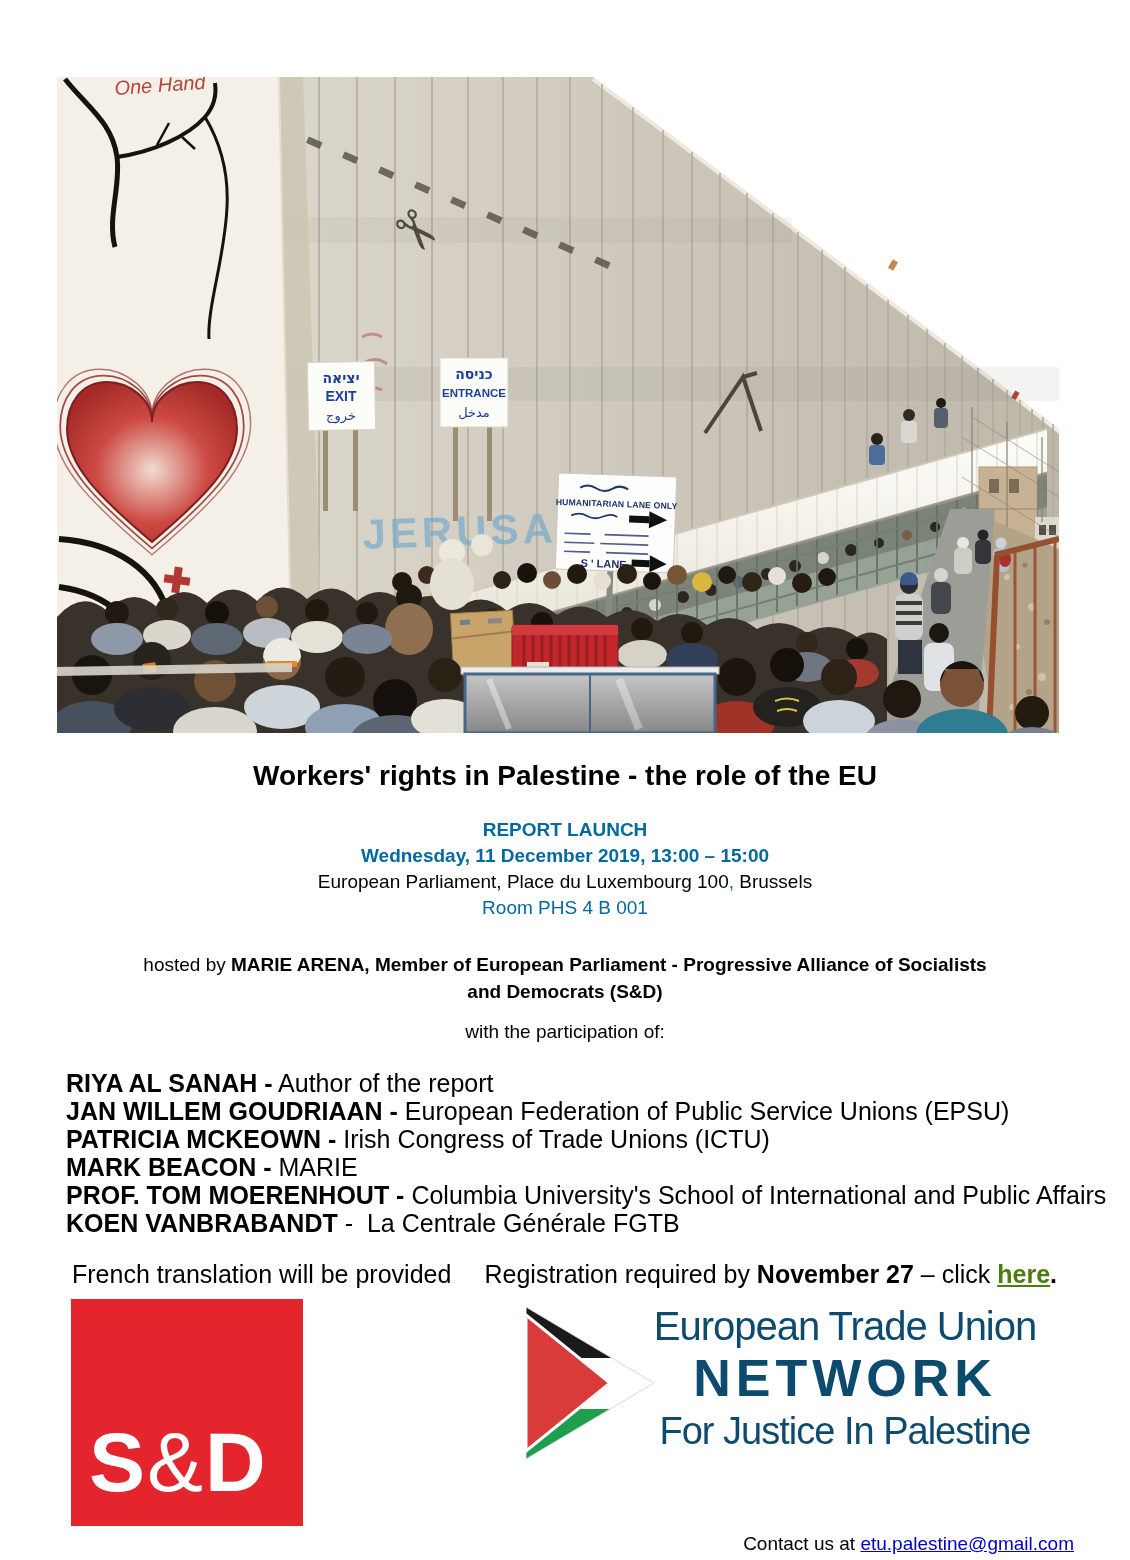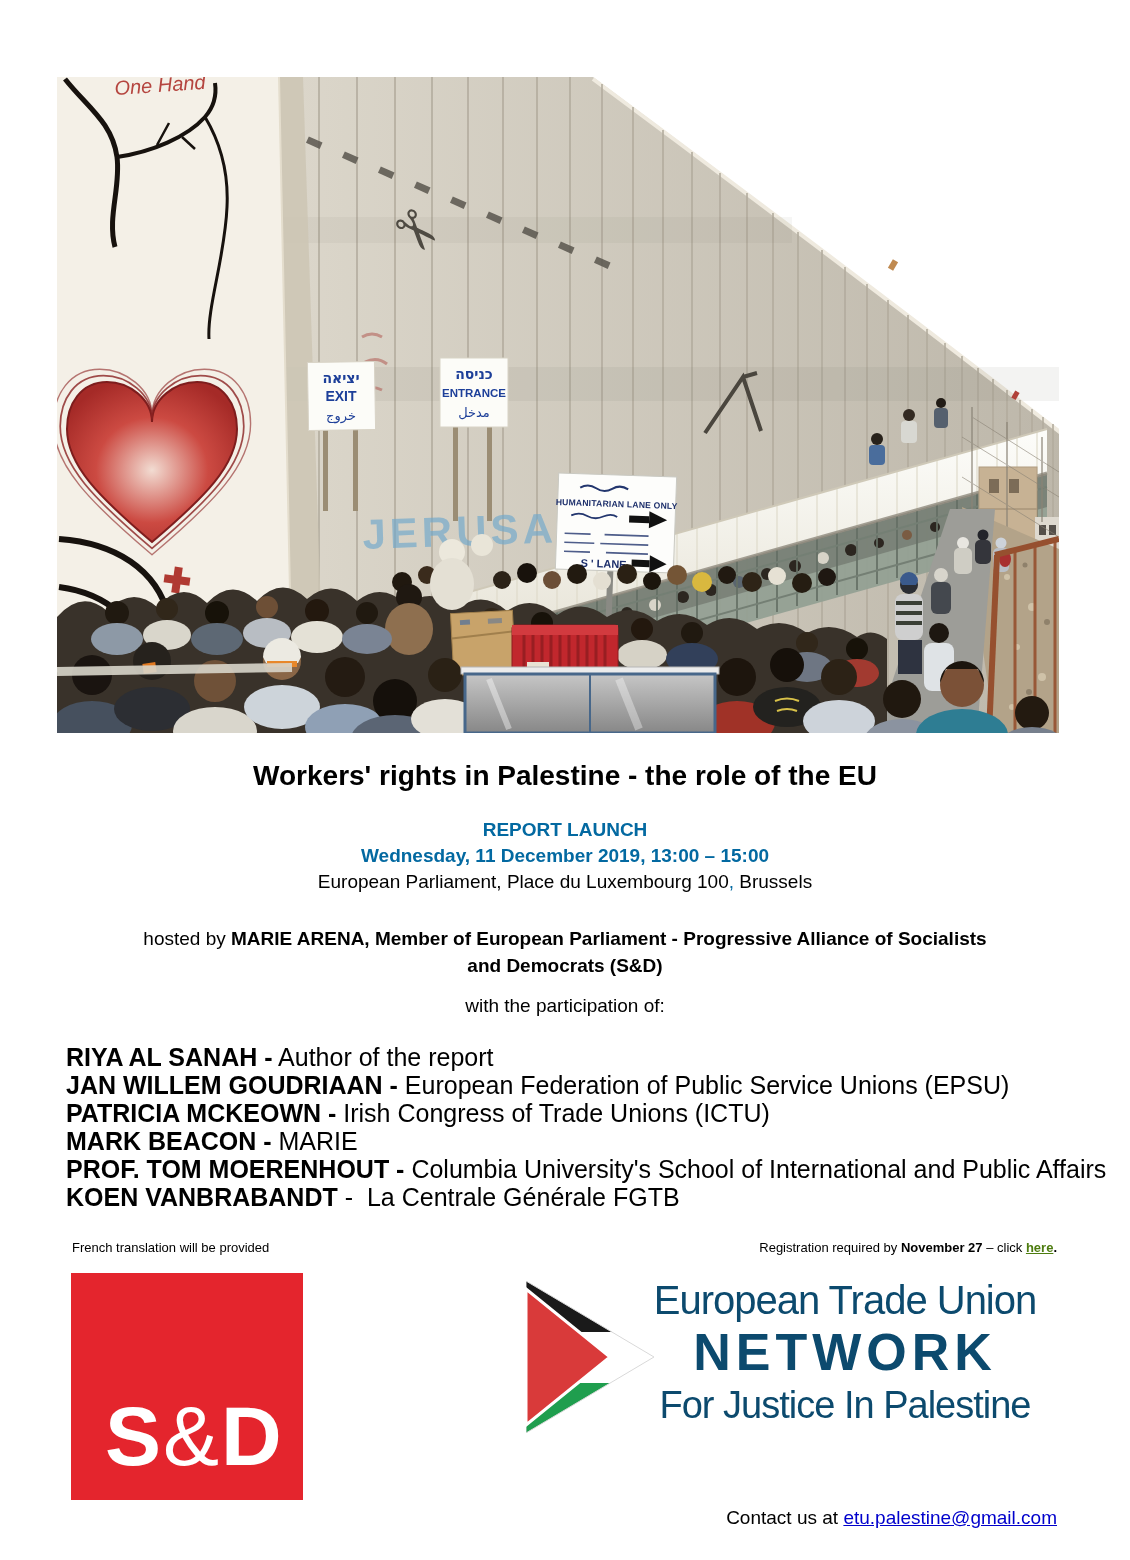--- a/index.html
+++ b/index.html
@@ -9,34 +9,34 @@
   .photo svg{display:block;}
   h1.title{margin:27px 0 0;font-size:28px;line-height:32px;font-weight:bold;text-align:center;}
   .eventblock{text-align:center;margin-top:25px;font-size:19px;line-height:26px;}
   .red{color:#0369a1;}
   .b{font-weight:bold;}
   .hosted{margin-top:30px;text-align:center;font-size:19px;line-height:27px;max-width:880px;
           margin-left:auto;margin-right:auto;}
   .participation{margin-top:14px;text-align:center;font-size:19px;line-height:26px;}
   .speakers{margin-top:24px;padding-left:66px;font-size:25px;line-height:28px;}
   .notes{margin-top:24px;display:flex;justify-content:space-between;
-         padding:0 73px 0 72px;font-size:13px;line-height:26px;}
+         padding:0 73px 0 72px;font-size:25px;line-height:26px;}
   .u{text-decoration:underline;}
   .logos{position:relative;margin-top:12px;height:230px;}
   .sd-logo{position:absolute;left:71px;top:0;width:232px;height:227px;background:#e4252d;}
   .sd-text{position:absolute;left:18px;bottom:22px;color:#fff;font-size:84px;line-height:84px;
-           letter-spacing:2px;margin-left:16px;}
+           letter-spacing:2px;}
   .sd-text .hv{font-weight:bold;}
   .sd-text .amp{font-weight:400;}
   .etu-flag{position:absolute;left:526px;top:8px;}
   .etu-text{position:absolute;left:630px;top:6px;width:430px;text-align:center;color:#0c4a6e;}
   .etu-line1{font-size:40px;line-height:42px;letter-spacing:-1px;}
   .etu-line2{font-size:52px;line-height:62px;font-weight:bold;letter-spacing:5px;text-align:center;}
   .etu-line3{font-size:38px;line-height:44px;letter-spacing:-1px;}
-  .contact{margin-top:4px;text-align:right;padding-right:73px;font-size:19px;}
+  .contact{margin-top:4px;text-align:right;padding-right:56px;font-size:19px;}
   .contact a{color:#0000cc;text-decoration:underline;}
 </style>
 </head>
 <body>
 
 <div class="page">
 
   <div class="photo">
     <svg width="1002" height="656" viewBox="0 0 1002 656">
       <defs>
@@ -365,20 +365,21 @@
       </g>
     </svg>
   </div>
 
   <h1 class="title">Workers' rights in Palestine - the role of the EU</h1>
 
   <div class="eventblock">
     <div class="red b">REPORT LAUNCH</div>
     <div class="red b">Wednesday, 11 December 2019, 13:00 – 15:00</div>
     <div><span>European Parliament, Place du Luxembourg 100</span><span class="red">,</span><span> Brussels</span></div>
+    <div class="red">Room PHS 4 B 001</div>
   </div>
 
   <div class="hosted"><span>hosted by </span><span class="b">MARIE ARENA, Member of European Parliament - Progressive Alliance of Socialists and Democrats (S&amp;D)</span></div>
 
   <div class="participation">with the participation of:</div>
 
   <div class="speakers">
     <div><span class="b">RIYA AL SANAH -</span><span> Author of the report</span></div>
     <div><span class="b">JAN WILLEM GOUDRIAAN -</span><span> European Federation of Public Service Unions (EPSU)</span></div>
     <div><span class="b">PATRICIA MCKEOWN -</span><span> Irish Congress of Trade Unions (ICTU)</span></div>

